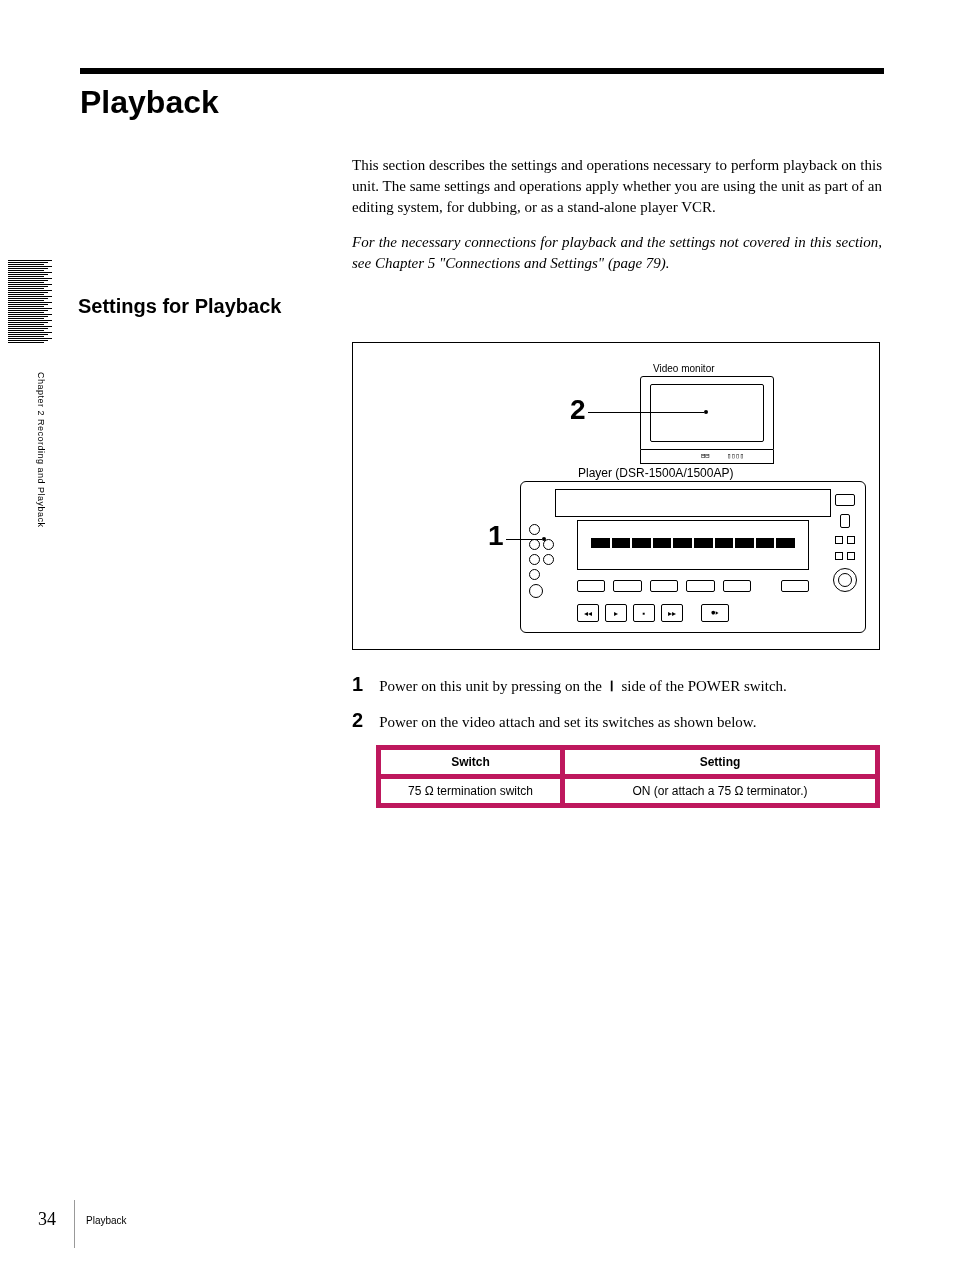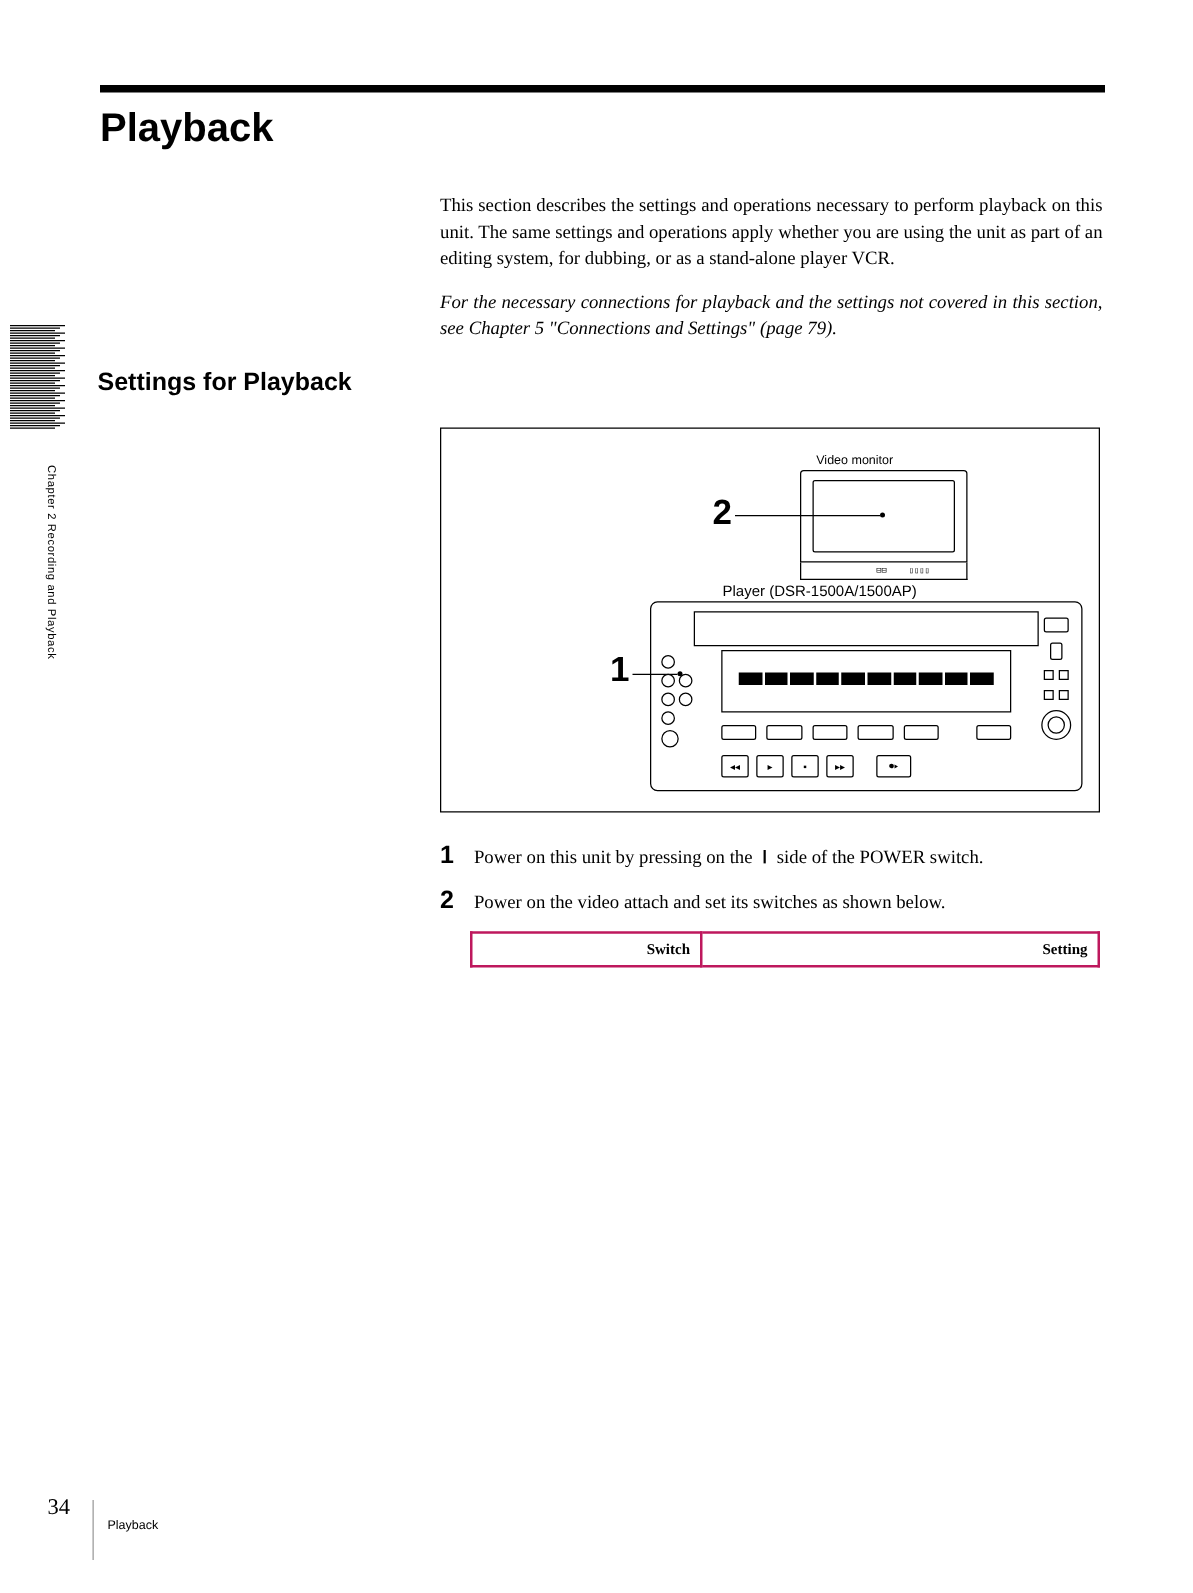--- a/index.html
+++ b/index.html
@@ -333,36 +333,36 @@
       font-weight: bold;
     }
     .table-container {
       position: absolute;
       top: 745px;
       left: 376px;
       width: 504px;
       border-collapse: collapse;
     }
     .table-container th, .table-container td {
-      border: 2px solid #be185d;
+      border: 5px solid #be185d;
       padding: 5px 8px;
-      text-align: right;
-      font-family: Liberation Serif, serif;
+      text-align: center;
+      font-family: Liberation Sans, sans-serif;
       font-size: 12px;
       vertical-align: top;
     }
     .table-container th {
       font-weight: bold;
     }
     .col1 {
       width: 184px;
     }
     .pagenum {
       position: absolute;
-      bottom: 58px;
+      bottom: 44px;
       left: 38px;
       font-family: Georgia, serif;
       font-size: 18px;
     }
     .footer-divider {
       position: absolute;
       bottom: 26px;
       left: 74px;
       width: 1px;
       height: 48px;
@@ -542,18 +542,22 @@
 </div>
 
 <table class="table-container">
   <thead>
     <tr>
       <th class="col1">Switch</th>
       <th>Setting</th>
     </tr>
   </thead>
   <tbody>
+    <tr>
+      <td>75 Ω termination switch</td>
+      <td>ON (or attach a 75 Ω terminator.)</td>
+    </tr>
   </tbody>
 </table>
 
 <div class="pagenum">34</div>
 <div class="footer-divider"></div>
 <div class="footer-section">Playback</div>
 
 </body></html>

